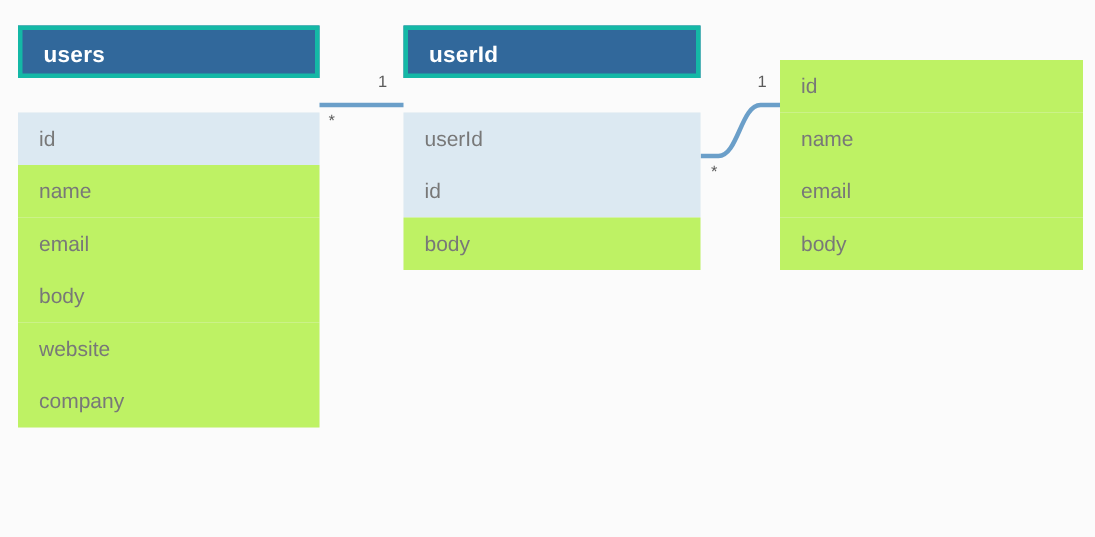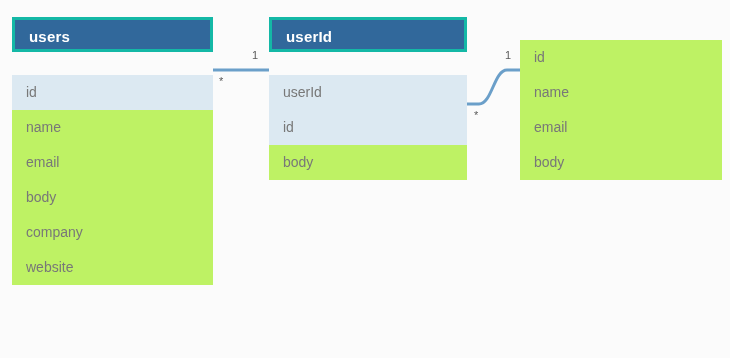--- a/index.html
+++ b/index.html
@@ -89,22 +89,22 @@
   <span class="card-label" style="left:505px; top:50px;">1</span>
   <span class="card-label" style="left:474px; top:110px;">*</span>
 
   <div class="entity" style="left:12px; top:17px; width:201px;">
     <div class="entity-header">users</div>
     <div class="entity-body">
       <div class="attr-row key">id</div>
       <div class="attr-row">name</div>
       <div class="attr-row">email</div>
       <div class="attr-row">body</div>
+      <div class="attr-row">website</div>
       <div class="attr-row">company</div>
-      <div class="attr-row">website</div>
     </div>
   </div>
 
   <div class="entity" style="left:269px; top:17px; width:198px;">
     <div class="entity-header">userId</div>
     <div class="entity-body">
       <div class="attr-row key">userId</div>
       <div class="attr-row key">id</div>
       <div class="attr-row">body</div>
     </div>

